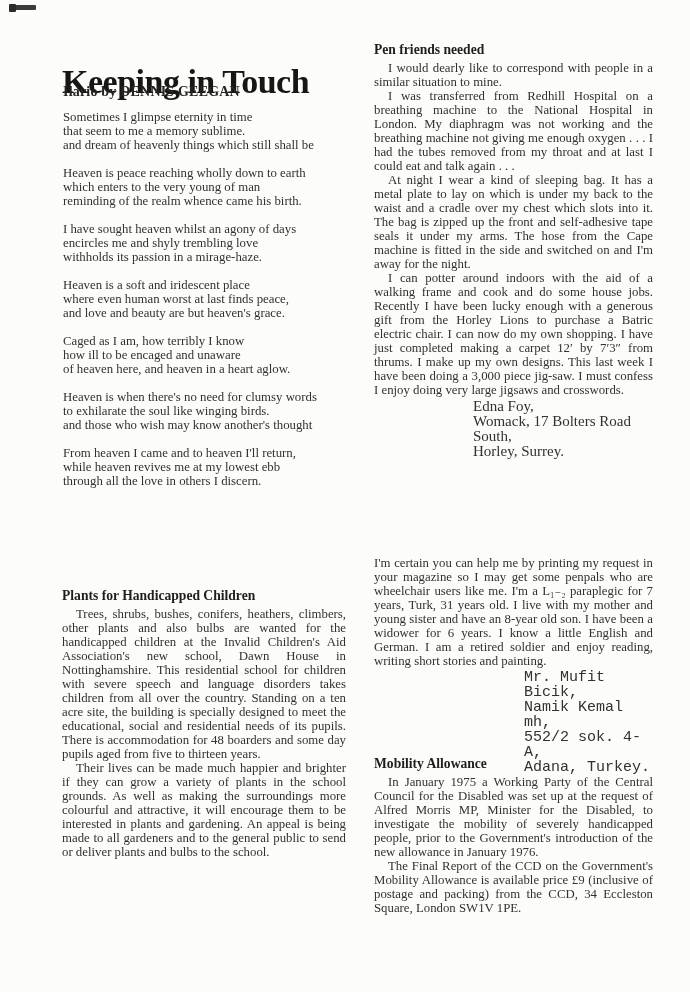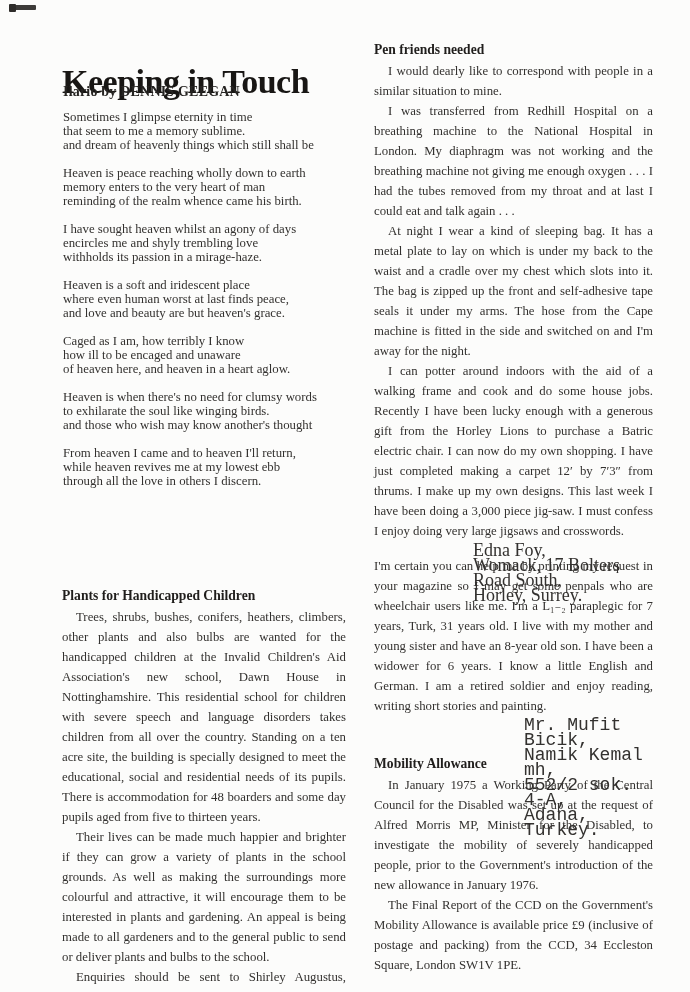--- a/index.html
+++ b/index.html
@@ -25,24 +25,24 @@
   .poem {
     position:absolute; left:63px; top:110px; width:290px;
     font-size:12.8px; line-height:14px; color:#33312f;
   }
   .stanza { margin:0 0 14px 0; }
   .poem-line { white-space:nowrap; }
 
   .section { position:absolute; width:284px; }
   .sec-heading { font-size:13.6px; font-weight:bold; color:#201e1c; margin:0 0 3px 0; }
   .para {
-    font-size:12.8px; line-height:20px; text-align:justify; text-indent:14px;
+    font-size:12.8px; line-height:14px; text-align:justify; text-indent:14px;
     margin:0; color:#33312f;
   }
-  .sig-block { font-size:18px; line-height:15px; margin-top:2px; color:#33312f; }
+  .sig-block { font-size:15px; line-height:15px; margin-top:2px; color:#33312f; }
 
   .plants-section { left:62px; top:588px; }
 
   .pen-section  { left:374px; top:42px;  width:279px; }
   .sig-edna     { margin-left:99px; }
   .letter2      { left:374px; top:556px; width:279px; }
   .sig-mufit    { margin-left:150px;font-family:Liberation Mono, monospace; }
   .mobility-sec { left:374px; top:756px; width:279px; }
 
   .footer {
@@ -63,21 +63,21 @@
   <div class="byline">Ilario by DENNIS GEEGAN</div>
 
   <div class="poem">
     <div class="stanza">
       <div class="poem-line">Sometimes I glimpse eternity in time</div>
       <div class="poem-line">that seem to me a memory sublime.</div>
       <div class="poem-line">and dream of heavenly things which still shall be</div>
     </div>
     <div class="stanza">
       <div class="poem-line">Heaven is peace reaching wholly down to earth</div>
-      <div class="poem-line">memory enters to the very heart of man</div>
+      <div class="poem-line">which enters to the very young of man</div>
       <div class="poem-line">reminding of the realm whence came his birth.</div>
     </div>
     <div class="stanza">
       <div class="poem-line">I have sought heaven whilst an agony of days</div>
       <div class="poem-line">encircles me and shyly trembling love</div>
       <div class="poem-line">withholds its passion in a mirage-haze.</div>
     </div>
     <div class="stanza">
       <div class="poem-line">Heaven is a soft and iridescent place</div>
       <div class="poem-line">where even human worst at last finds peace,</div>
@@ -97,21 +97,20 @@
       <div class="poem-line">From heaven I came and to heaven I'll return,</div>
       <div class="poem-line">while heaven revives me at my lowest ebb</div>
       <div class="poem-line">through all the love in others I discern.</div>
     </div>
   </div>
 
   <div class="section plants-section">
     <h2 class="sec-heading">Plants for Handicapped Children</h2>
     <p class="para">Trees, shrubs, bushes, conifers, heathers, climbers, other plants and also bulbs are wanted for the handicapped children at the Invalid Children's Aid Association's new school, Dawn House in Nottinghamshire. This residential school for children with severe speech and language disorders takes children from all over the country. Standing on a ten acre site, the building is specially designed to meet the educational, social and residential needs of its pupils. There is accommodation for 48 boarders and some day pupils aged from five to thirteen years.</p>
     <p class="para">Their lives can be made much happier and brighter if they can grow a variety of plants in the school grounds. As well as making the surroundings more colourful and attractive, it will encourage them to be interested in plants and gardening. An appeal is being made to all gardeners and to the general public to send or deliver plants and bulbs to the school.</p>
-    <p class="para">Enquiries should be sent to Shirley Augustus, ICAA, 126 Buckingham Palace Road, London SW1W 9SB.</p>
   </div>
 
   <div class="section pen-section">
     <h2 class="sec-heading">Pen friends needed</h2>
     <p class="para">I would dearly like to correspond with people in a similar situation to mine.</p>
     <p class="para">I was transferred from Redhill Hospital on a breathing machine to the National Hospital in London. My diaphragm was not working and the breathing machine not giving me enough oxygen . . . I had the tubes removed from my throat and at last I could eat and talk again . . .</p>
     <p class="para">At night I wear a kind of sleeping bag. It has a metal plate to lay on which is under my back to the waist and a cradle over my chest which slots into it. The bag is zipped up the front and self-adhesive tape seals it under my arms. The hose from the Cape machine is fitted in the side and switched on and I'm away for the night.</p>
     <p class="para">I can potter around indoors with the aid of a walking frame and cook and do some house jobs. Recently I have been lucky enough with a generous gift from the Horley Lions to purchase a Batric electric chair. I can now do my own shopping. I have just completed making a carpet 12′ by 7′3″ from thrums. I make up my own designs. This last week I have been doing a 3,000 piece jig-saw. I must confess I enjoy doing very large jigsaws and crosswords.</p>
     <div class="sig-block sig-edna">
       <div>Edna Foy,</div>

